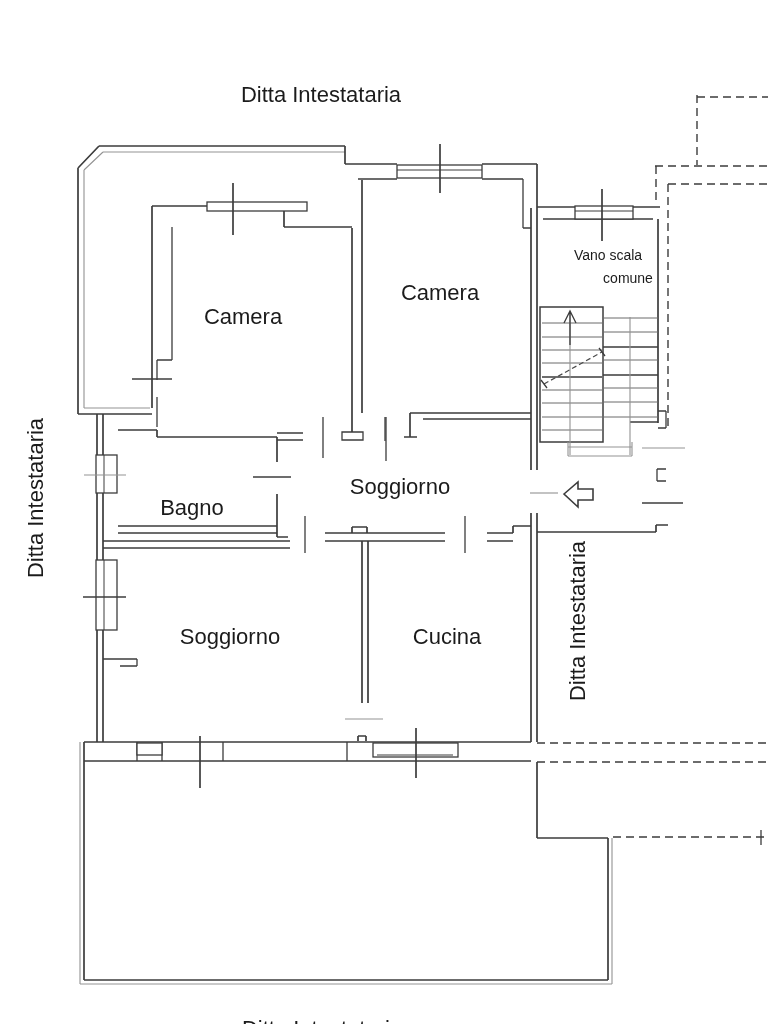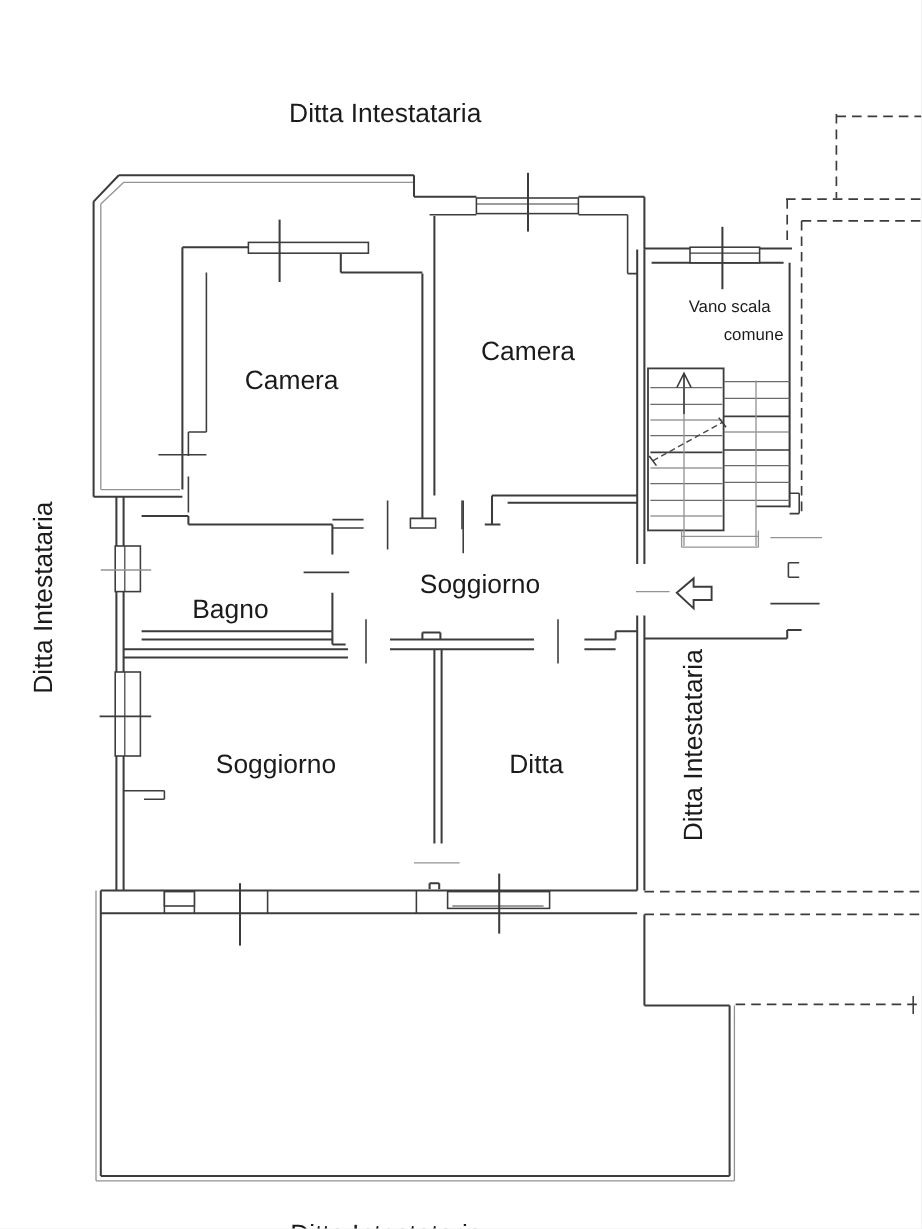--- a/index.html
+++ b/index.html
@@ -177,18 +177,18 @@
   <div class="label" style="left:321px;top:95px">Ditta Intestataria</div>
   <div class="label vert" style="left:36px;top:498px">Ditta Intestataria</div>
   <div class="label vert" style="left:578px;top:621px">Ditta Intestataria</div>
   <div class="label" style="left:322px;top:1029px">Ditta Intestataria</div>
 
   <div class="label" style="left:243px;top:317px">Camera</div>
   <div class="label" style="left:440px;top:293px">Camera</div>
   <div class="label" style="left:192px;top:508px">Bagno</div>
   <div class="label" style="left:400px;top:487px">Soggiorno</div>
   <div class="label" style="left:230px;top:637px">Soggiorno</div>
-  <div class="label" style="left:447px;top:637px">Ditta</div>
+  <div class="label" style="left:447px;top:637px">Cucina</div>
 
   <div class="label small" style="left:608px;top:255px">Vano scala</div>
   <div class="label small" style="left:628px;top:278px">comune</div>
 
 </div>
 
 </body></html>

